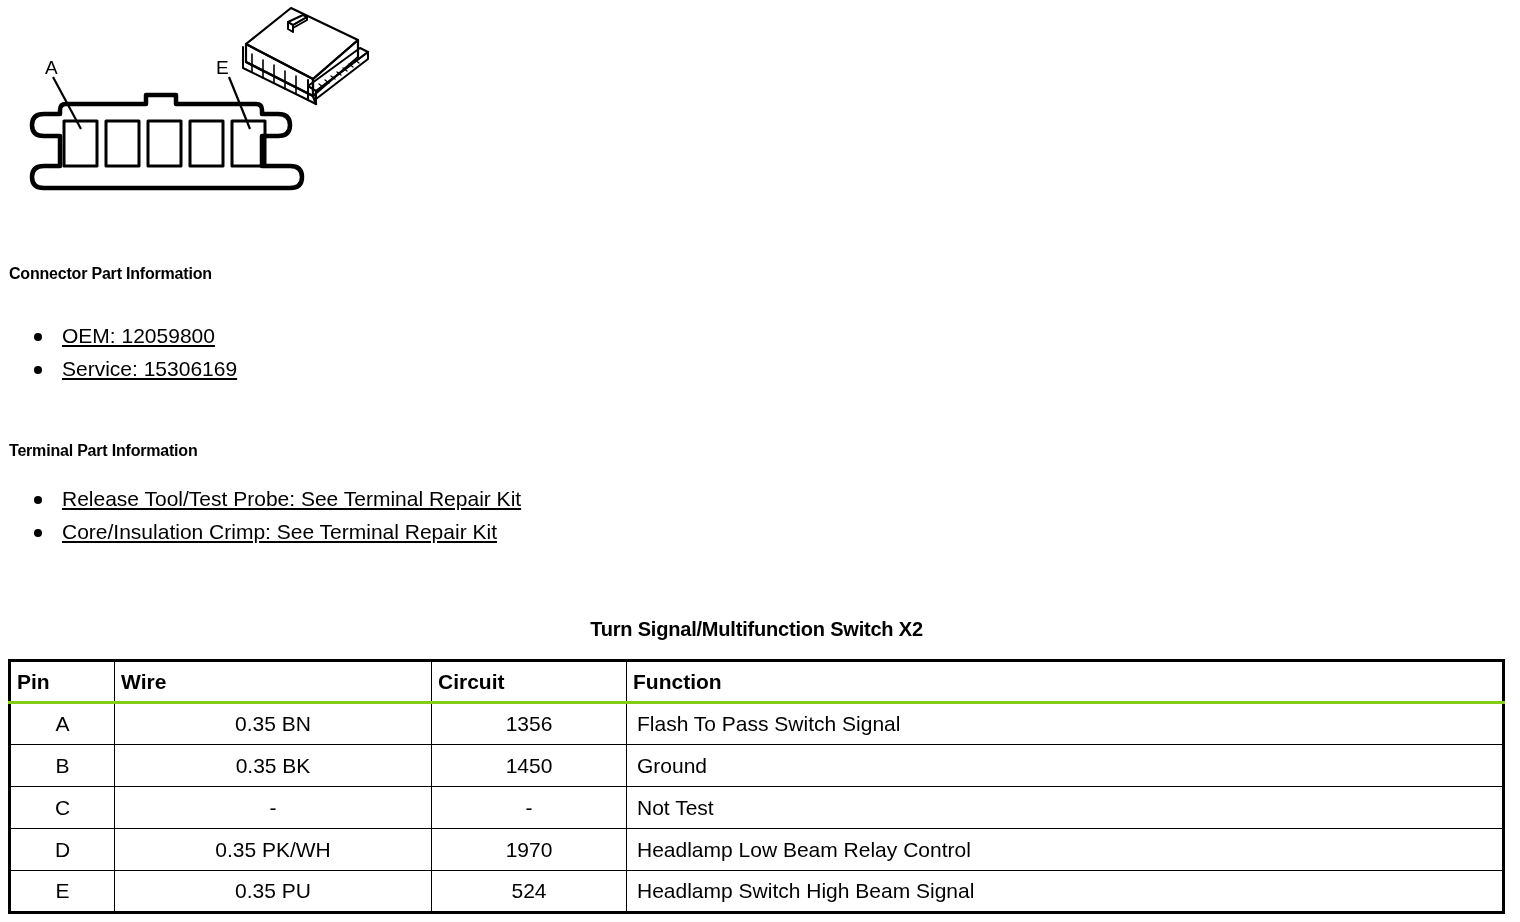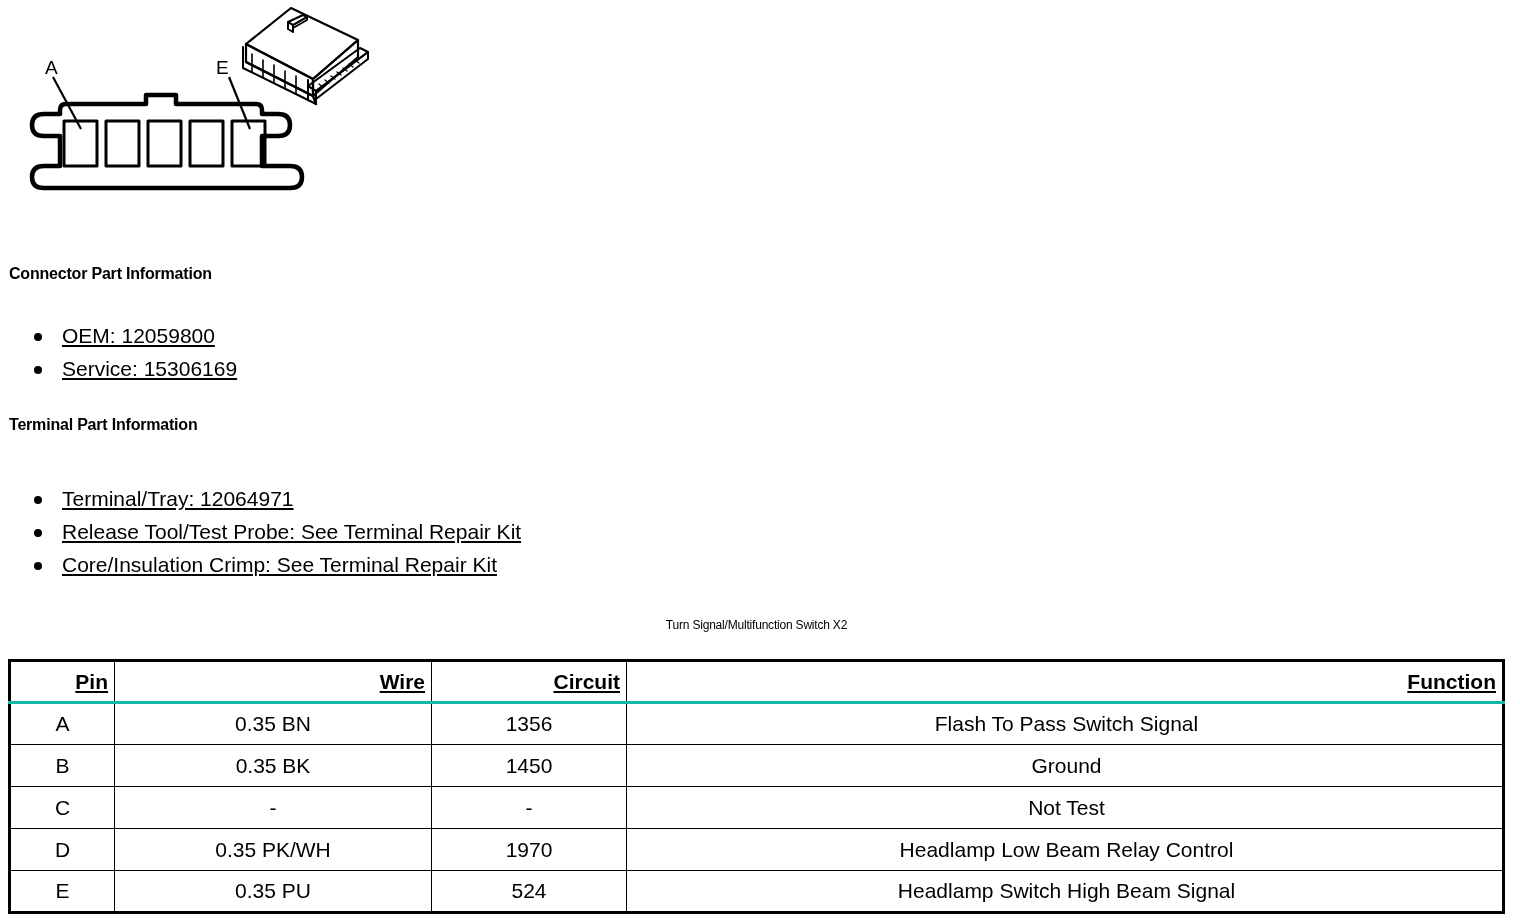--- a/index.html
+++ b/index.html
@@ -32,21 +32,21 @@
   
   .section-heading {
     position: absolute;
     left: 9px;
     font-size: 16px;
     font-weight: bold;
     letter-spacing: -0.2px;
     white-space: nowrap;
   }
   #connector-part-heading { top: 265px; }
-  #terminal-part-heading  { top: 416px; }
+  #terminal-part-heading  { top: 442px; }
 
   .bullet-list {
     position: absolute;
     left: 28px;
     margin: 0;
     padding: 0;
     list-style: none;
   }
   #connector-part-list { top: 319px; }
   #terminal-part-list  { top: 482px; }
@@ -71,22 +71,22 @@
     border-radius: 50%;
   }
 
   
   #pinout-title {
     position: absolute;
     left: 8px;
     top: 618px;
     width: 1497px;
     text-align: center;
-    font-size: 12px;
-    font-weight: normal;
+    font-size: 20px;
+    font-weight: bold;
     letter-spacing: -0.2px;
   }
 
   #pinout-table {
     position: absolute;
     left: 8px;
     top: 659px;
     width: 1497px;
     border-collapse: collapse;
     table-layout: fixed;
@@ -100,31 +100,30 @@
   #pinout-table th,
   #pinout-table td {
     border: 1px solid #000;
     height: 42px;
     font-size: 21px;
     padding: 0 6px;
     box-sizing: border-box;
   }
   #pinout-table thead th {
     font-weight: bold;
-    text-align: right;
-    border-bottom: 3px solid #14b8a6;
-    text-decoration: underline;
+    text-align: left;
+    border-bottom: 3px solid #84cc16;
   }
   #pinout-table tbody td.cell-pin,
   #pinout-table tbody td.cell-wire,
   #pinout-table tbody td.cell-circuit {
     text-align: center;
   }
   #pinout-table tbody td.cell-function {
-    text-align: center;
+    text-align: left;
     padding-left: 10px;
   }
   #pinout-table tbody tr:first-child td {
     border-top: none;
   }
 </style>
 </head>
 <body>
 
 <div id="connector-illustration">
@@ -220,21 +219,20 @@
 <div class="section-heading" id="connector-part-heading">Connector Part Information</div>
 
 <ul class="bullet-list" id="connector-part-list">
   <li>OEM: 12059800</li>
   <li>Service: 15306169</li>
 </ul>
 
 <div class="section-heading" id="terminal-part-heading">Terminal Part Information</div>
 
 <ul class="bullet-list" id="terminal-part-list">
-  <li>Terminal/Tray: 12064971</li>
   <li>Release Tool/Test Probe: See Terminal Repair Kit</li>
   <li>Core/Insulation Crimp: See Terminal Repair Kit</li>
 </ul>
 
 <div id="pinout-title">Turn Signal/Multifunction Switch X2</div>
 
 <table id="pinout-table">
   <colgroup>
     <col class="c-pin">
       <col class="c-wire">

